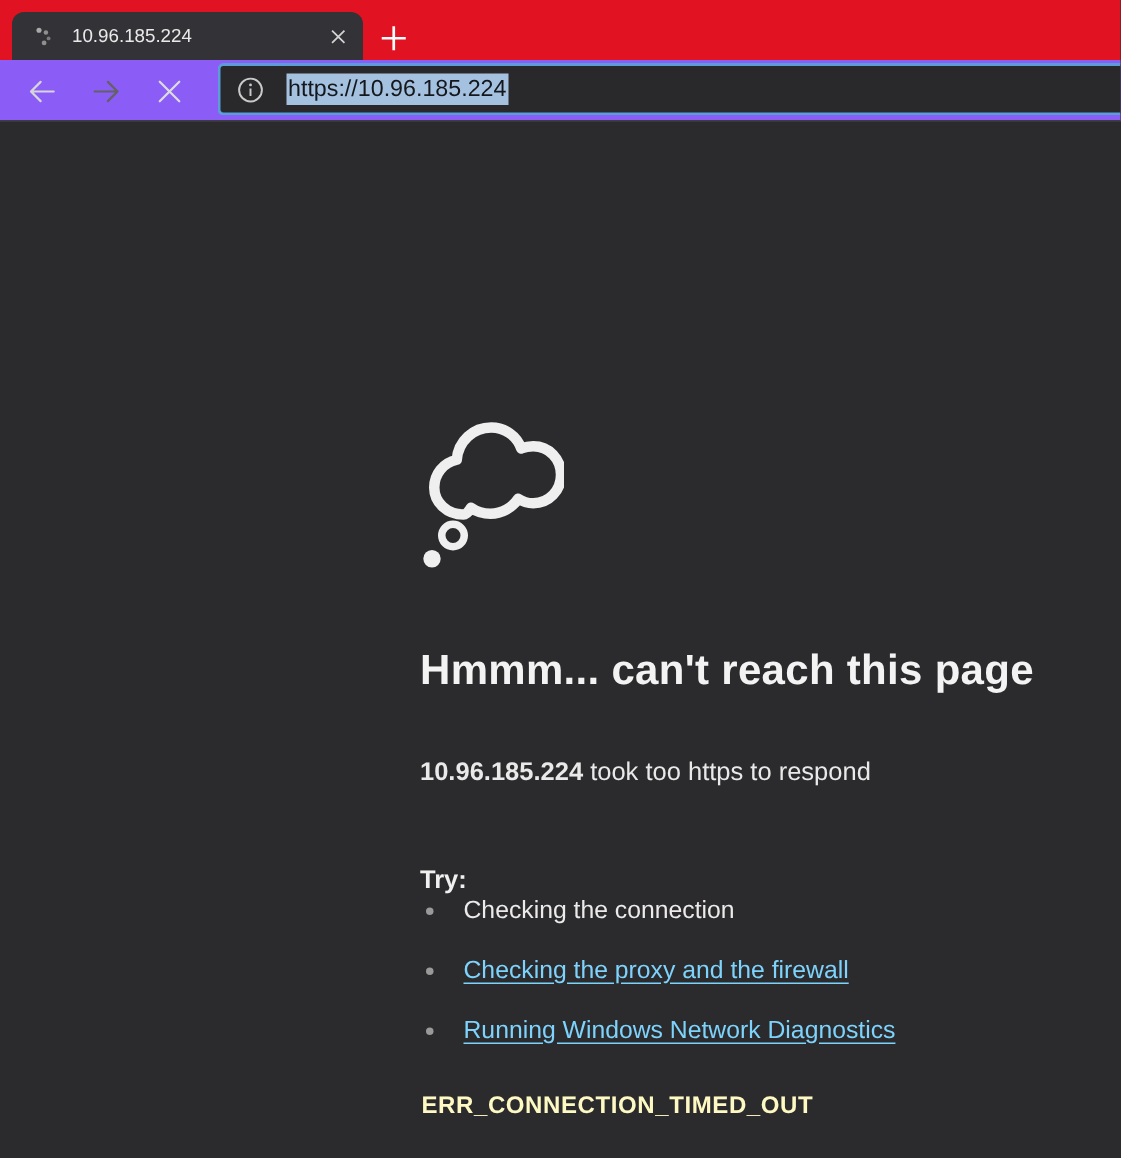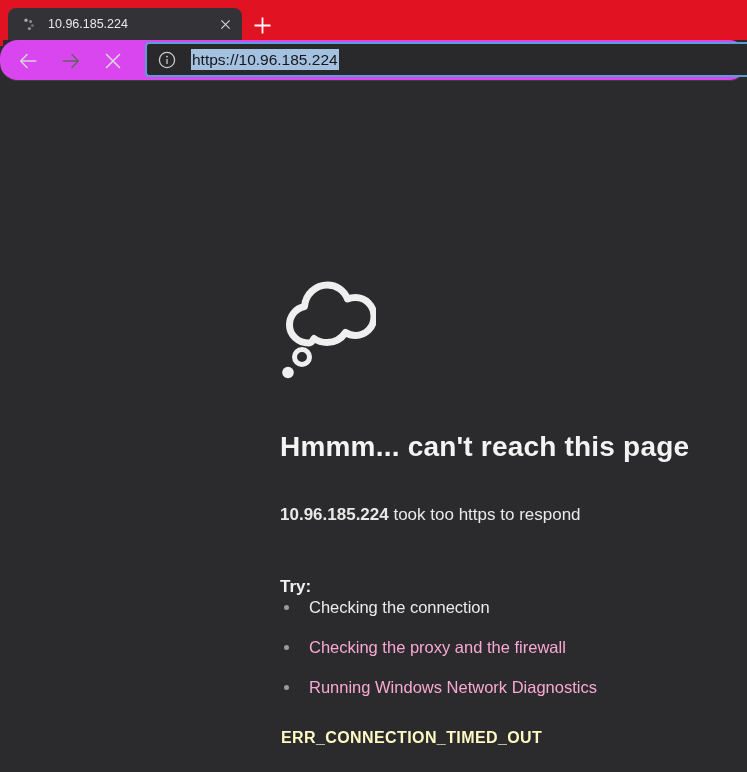--- a/index.html
+++ b/index.html
@@ -27,21 +27,21 @@
     display:flex; align-items:center; justify-content:center;
   }
   .newtab {
     position:absolute; left:247px; top:10px; width:30px; height:30px;
     display:flex; align-items:center; justify-content:center; border-radius:4px;
   }
 
   
   .toolbar {
     position:absolute; left:0; top:40px; right:0; height:41px;
-    background:#d946ef; border-bottom:1px solid #3e3e40;border-radius:18px;
+    background:#8b5cf6; border-bottom:1px solid #3e3e40;
   }
   .navbtn {
     position:absolute; top:7px; width:28px; height:28px; border-radius:4px;
     display:flex; align-items:center; justify-content:center;
   }
   .nav-back    { left:14px; }
   .nav-forward { left:57px; }
   .nav-stop    { left:99px; }
 
   .addressbar {
@@ -76,21 +76,21 @@
     font-size:17px; font-weight:bold; color:#f0f0f0;
   }
   .suggestion { position:absolute; left:280px; height:24px; display:flex; align-items:center; }
   .sug-1 { top:514px;text-align:center; } .sug-2 { top:554px; } .sug-3 { top:594px; }
   .bullet {
     width:5px; height:5px; border-radius:50%; background:#9a9a9a;
     margin:0 20px 0 4px; flex:0 0 auto;
   }
   .sug-text { font-size:16.5px; color:#eceaea; }
   a.sug-link {
-    font-size:16.5px; color:#f9a8d4; 
+    font-size:16.5px; color:#7dd3fc; text-decoration:underline;
     text-underline-offset:3px; cursor:pointer;
   }
   .err-code {
     position:absolute; left:281px; top:648px;
     font-size:16px; font-weight:600; letter-spacing:0.4px; color:#fef9c3;
   }
 </style>
 </head>
 <body>
 

